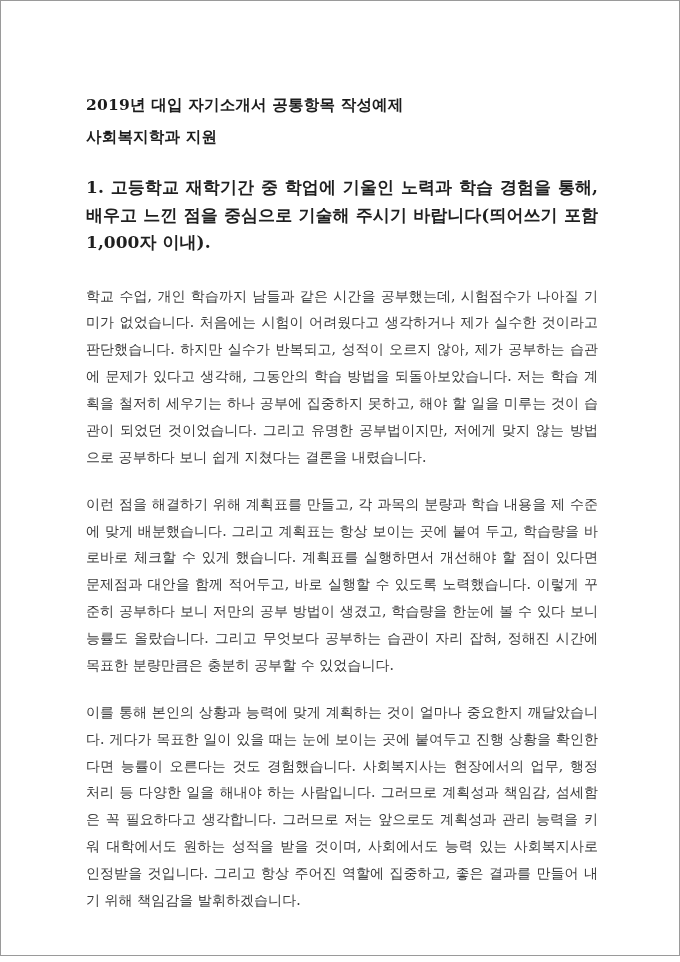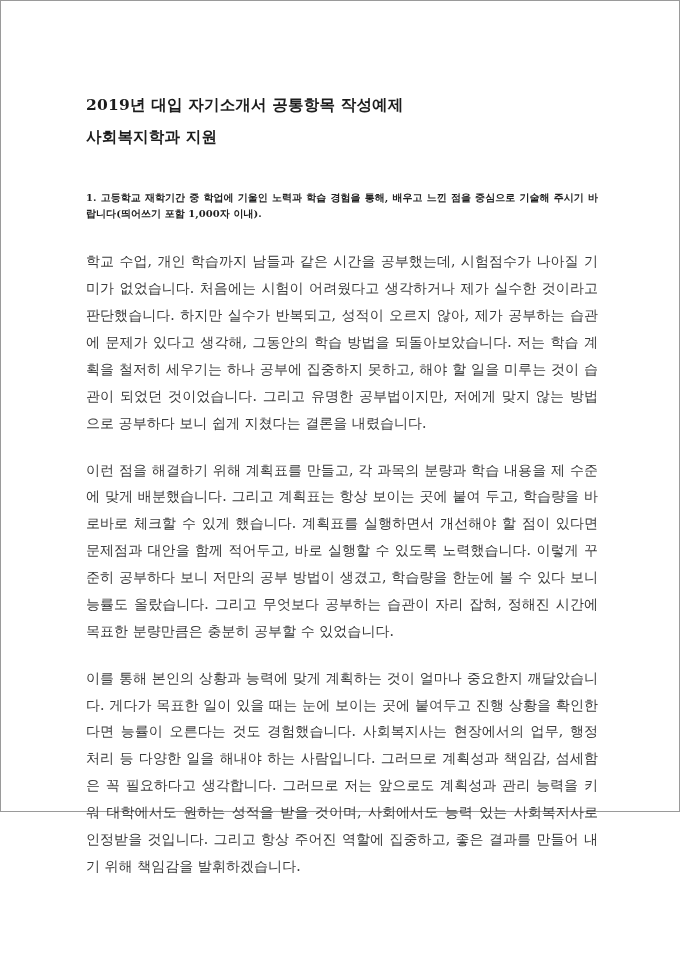--- a/index.html
+++ b/index.html
@@ -13,21 +13,21 @@
     width: 680px;
     height: 962px;
     overflow: hidden;
     font-family: "DejaVu Serif", "Liberation Serif", serif;
   }
 
   .page {
     box-sizing: border-box;
     position: relative;
     width: 680px;
-    height: 812px;
+    height: 956px;
     background: #ffffff;
     border: 1px solid #9a9a9a;
     padding: 16px;
   }
 
   .page-inner {
     box-sizing: border-box;
     position: absolute;
     left: 85px;
     top: 96px;
@@ -45,27 +45,27 @@
     white-space: nowrap;
   }
 
   .doc-subtitle {
     font-family: "DejaVu Serif", "Liberation Serif", serif;
     font-size: 15.5px;
     font-weight: bold;
     color: #1c1c1c;
     letter-spacing: 0.2px;
     line-height: 1.0;
-    margin: 0 0 46px 0;
+    margin: 0 0 30px 0;
     white-space: nowrap;
   }
 
   .prompt {
     font-family: "DejaVu Serif", "Liberation Serif", serif;
-    font-size: 10px;
+    font-size: 17px;
     font-weight: bold;
     color: #1f1f1f;
     line-height: 1.62;
     text-align: justify;
     text-justify: inter-character;
     margin: 0 0 26px 0;
     letter-spacing: 0.05px;
   }
 
   .body-para {

